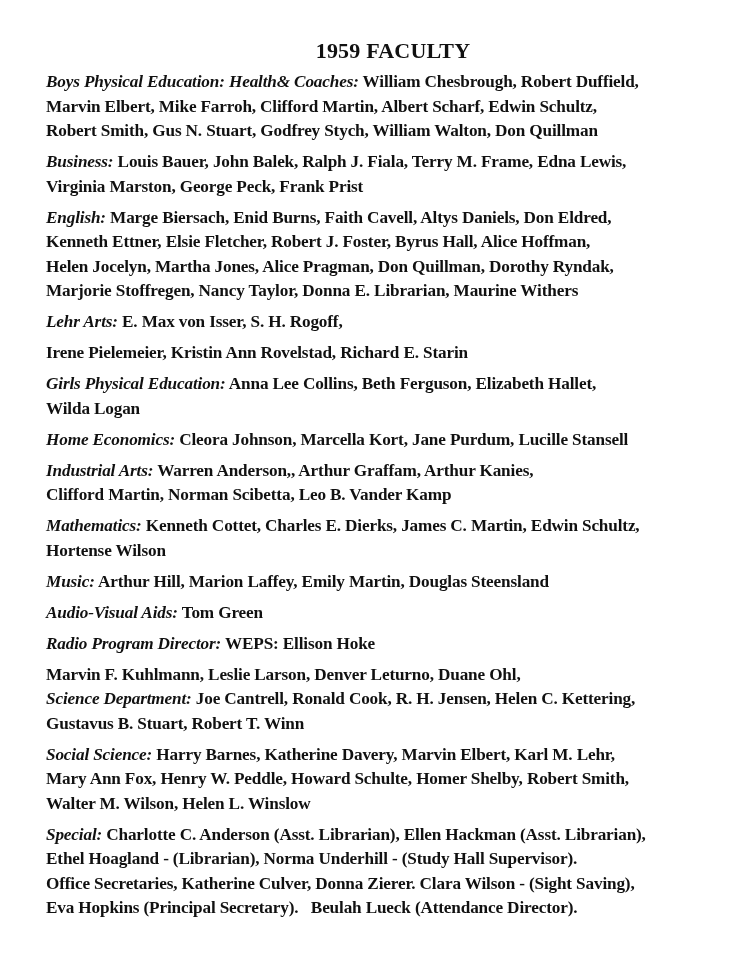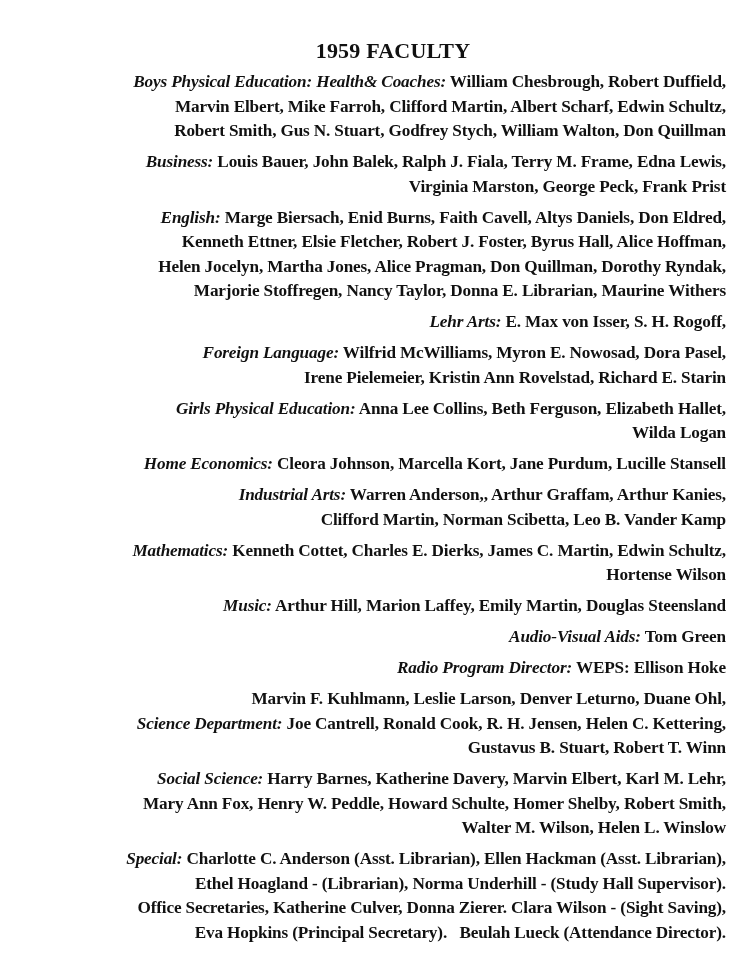--- a/index.html
+++ b/index.html
@@ -30,21 +30,20 @@
       letter-spacing: 0.2px;
       padding-left: 14px;
     }
     .section {
       font-size: 17.2px;
       line-height: 24.5px;
       font-weight: bold;
       margin: 0 0 6.5px 0;
       letter-spacing: -0.15px;
       white-space: nowrap;
-      text-align: right;
     }
     .section .label {
       font-style: italic;
     }
     .section .line {
       display: block;
     }
     .section .it {
     }
   </style>
@@ -66,21 +65,20 @@
       <div class="section">
         <span class="line"><span class="label">English:</span><span> Marge Biersach, Enid Burns, Faith Cavell, Altys Daniels, Don Eldred,</span></span>
         <span class="line"><span>Kenneth Ettner, Elsie Fletcher, Robert J. Foster, Byrus Hall, Alice Hoffman,</span></span>
         <span class="line"><span>Helen Jocelyn, Martha Jones, Alice Pragman, Don Quillman, Dorothy Ryndak,</span></span>
         <span class="line"><span>Marjorie Stoffregen, Nancy Taylor, Donna E. Librarian, Maurine Withers</span></span>
       </div>
       <div class="section">
         <span class="line"><span class="label">Lehr Arts:</span><span> E. Max von Isser, S. H. Rogoff,</span></span>
       </div>
       <div class="section">
-        <span class="line"><span class="label">Foreign Language:</span><span> Wilfrid McWilliams, Myron E. Nowosad, Dora Pasel,</span></span>
         <span class="line"><span>Irene Pielemeier, Kristin Ann Rovelstad, Richard E. Starin</span></span>
       </div>
       <div class="section">
         <span class="line"><span class="label">Girls Physical Education:</span><span> Anna Lee Collins, Beth Ferguson, Elizabeth Hallet,</span></span>
         <span class="line"><span>Wilda Logan</span></span>
       </div>
       <div class="section">
         <span class="line"><span class="label">Home Economics:</span><span> Cleora Johnson, Marcella Kort, Jane Purdum, Lucille Stansell</span></span>
       </div>
       <div class="section">

